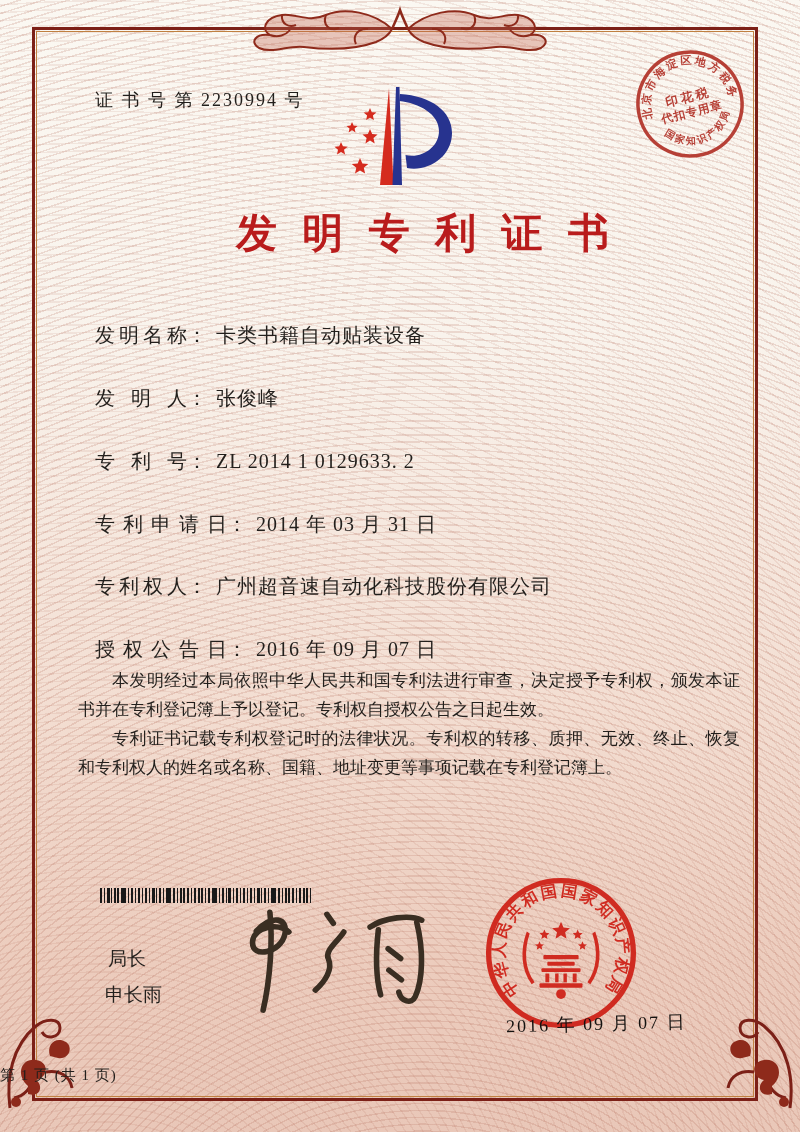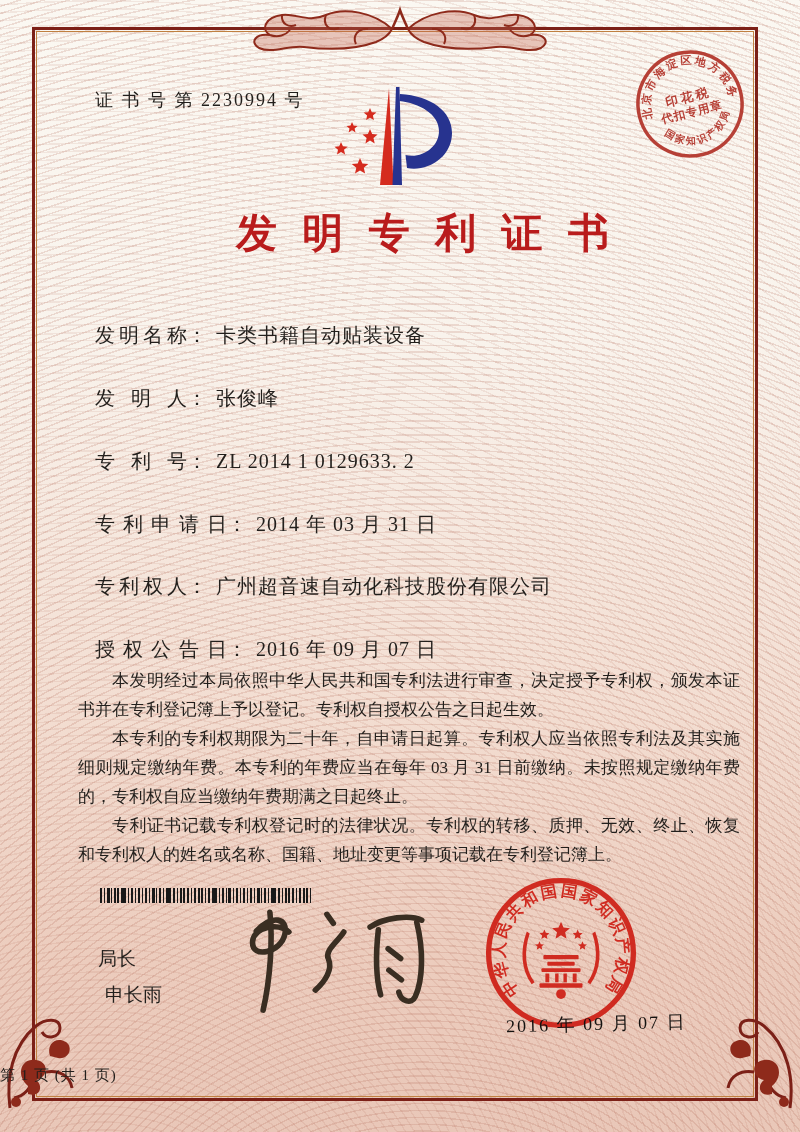--- a/index.html
+++ b/index.html
@@ -36,21 +36,21 @@
   .w5{width:132px;}
   .val{margin-left:9px;letter-spacing:1px;}
   .paras{left:78px;top:666px;width:662px;z-index:3;font-size:17px;line-height:29px;text-align:justify;}
   .paras p{margin:0;text-indent:2em;}
   .barcode{
     left:100px;top:888px;width:212px;height:15px;z-index:3;
     background:
       repeating-linear-gradient(90deg,#191919 0 1.5px,rgba(0,0,0,0) 1.5px 3.5px),
       repeating-linear-gradient(90deg,rgba(0,0,0,0) 0 8px,#191919 8px 10.5px,rgba(0,0,0,0) 10.5px 15px);
   }
-  .director-title{left:98px;top:946px;font-size:19px;z-index:3;font-family:Liberation Serif, serif;}
+  .director-title{left:108px;top:946px;font-size:19px;z-index:3;font-family:Liberation Serif, serif;}
   .director-name{left:105px;top:982px;font-size:19px;z-index:3;font-family:Liberation Serif, serif;}
   .signature{left:222px;top:898px;width:215px;height:122px;z-index:4;transform:rotate(-2deg);}
   .seal{left:473px;top:865px;width:176px;height:176px;z-index:3;opacity:.94;}
   .seal-date{left:506px;top:1012px;font-size:18px;letter-spacing:2px;z-index:4;color:#141210;transform:rotate(-1.5deg);white-space:nowrap;}
   .tax-stamp{left:630px;top:44px;width:120px;height:120px;z-index:4;opacity:.92;}
   .footer{left:0;right:0;top:1066px;font-size:15px;z-index:3;letter-spacing:1px;}
   .ornament-top{left:232px;top:2px;width:336px;height:52px;z-index:2;}
   .corner-bl{left:2px;top:1012px;width:100px;height:100px;z-index:2;}
   .corner-br{left:698px;top:1012px;width:100px;height:100px;z-index:2;transform:scaleX(-1);}
 </style>
@@ -140,21 +140,20 @@
     <div class="field" style="top:251px">
       <span class="lbl w4">专利权人</span><span>：</span><span class="val">广州超音速自动化科技股份有限公司</span>
     </div>
     <div class="field" style="top:314px">
       <span class="lbl w5">授权公告日</span><span>：</span><span class="val">2016 年 09 月 07 日</span>
     </div>
   </div>
 
   <div class="abs paras">
     <p>本发明经过本局依照中华人民共和国专利法进行审查，决定授予专利权，颁发本证书并在专利登记簿上予以登记。专利权自授权公告之日起生效。</p>
-    <p>本专利的专利权期限为二十年，自申请日起算。专利权人应当依照专利法及其实施细则规定缴纳年费。本专利的年费应当在每年 03 月 31 日前缴纳。未按照规定缴纳年费的，专利权自应当缴纳年费期满之日起终止。</p>
     <p>专利证书记载专利权登记时的法律状况。专利权的转移、质押、无效、终止、恢复和专利权人的姓名或名称、国籍、地址变更等事项记载在专利登记簿上。</p>
   </div>
 
   <div class="abs barcode"></div>
 
   <div class="abs director-title">局长</div>
   <div class="abs director-name">申长雨</div>
 
   <svg class="abs signature" viewBox="0 0 210 120">
     <g stroke="#3a2e22" stroke-width="5.5" fill="none" stroke-linecap="round" stroke-linejoin="round">

